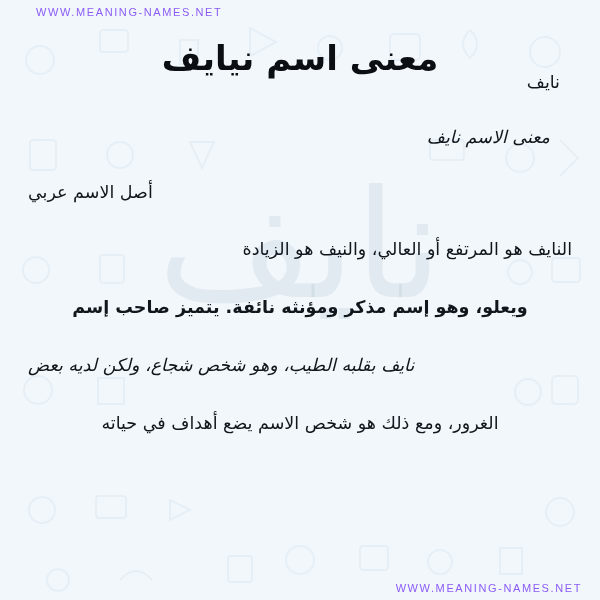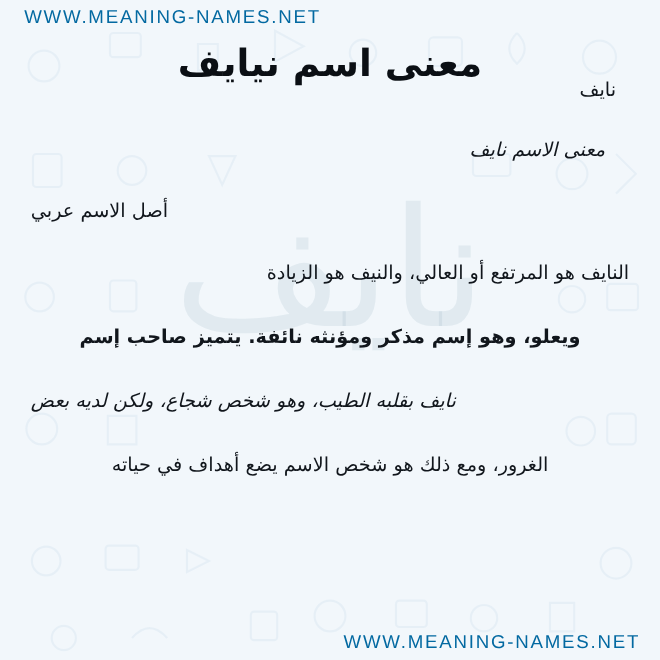--- a/index.html
+++ b/index.html
@@ -40,28 +40,29 @@
     line-height: 1;
     color: rgba(150, 175, 195, 0.18);
     font-family: "DejaVu Sans", "Liberation Sans", sans-serif;
     pointer-events: none;
     user-select: none;
     white-space: nowrap;
   }
 
   .watermark {
     position: absolute;
-    font-size: 17px;
+    font-size: 11px;
     letter-spacing: 1.6px;
-    color: #0369a1;
+    color: #8b5cf6;
     font-family: "Liberation Sans", sans-serif;
     direction: ltr;
     white-space: nowrap;
     pointer-events: none;
     user-select: none;
+    margin-left: 14px;
   }
   .watermark.top-left { top: 6px; left: 22px; }
   .watermark.bottom-right { bottom: 6px; right: 18px; }
 
   .title {
     position: absolute;
     top: 8px;
     left: 0;
     right: 0;
     text-align: center;

